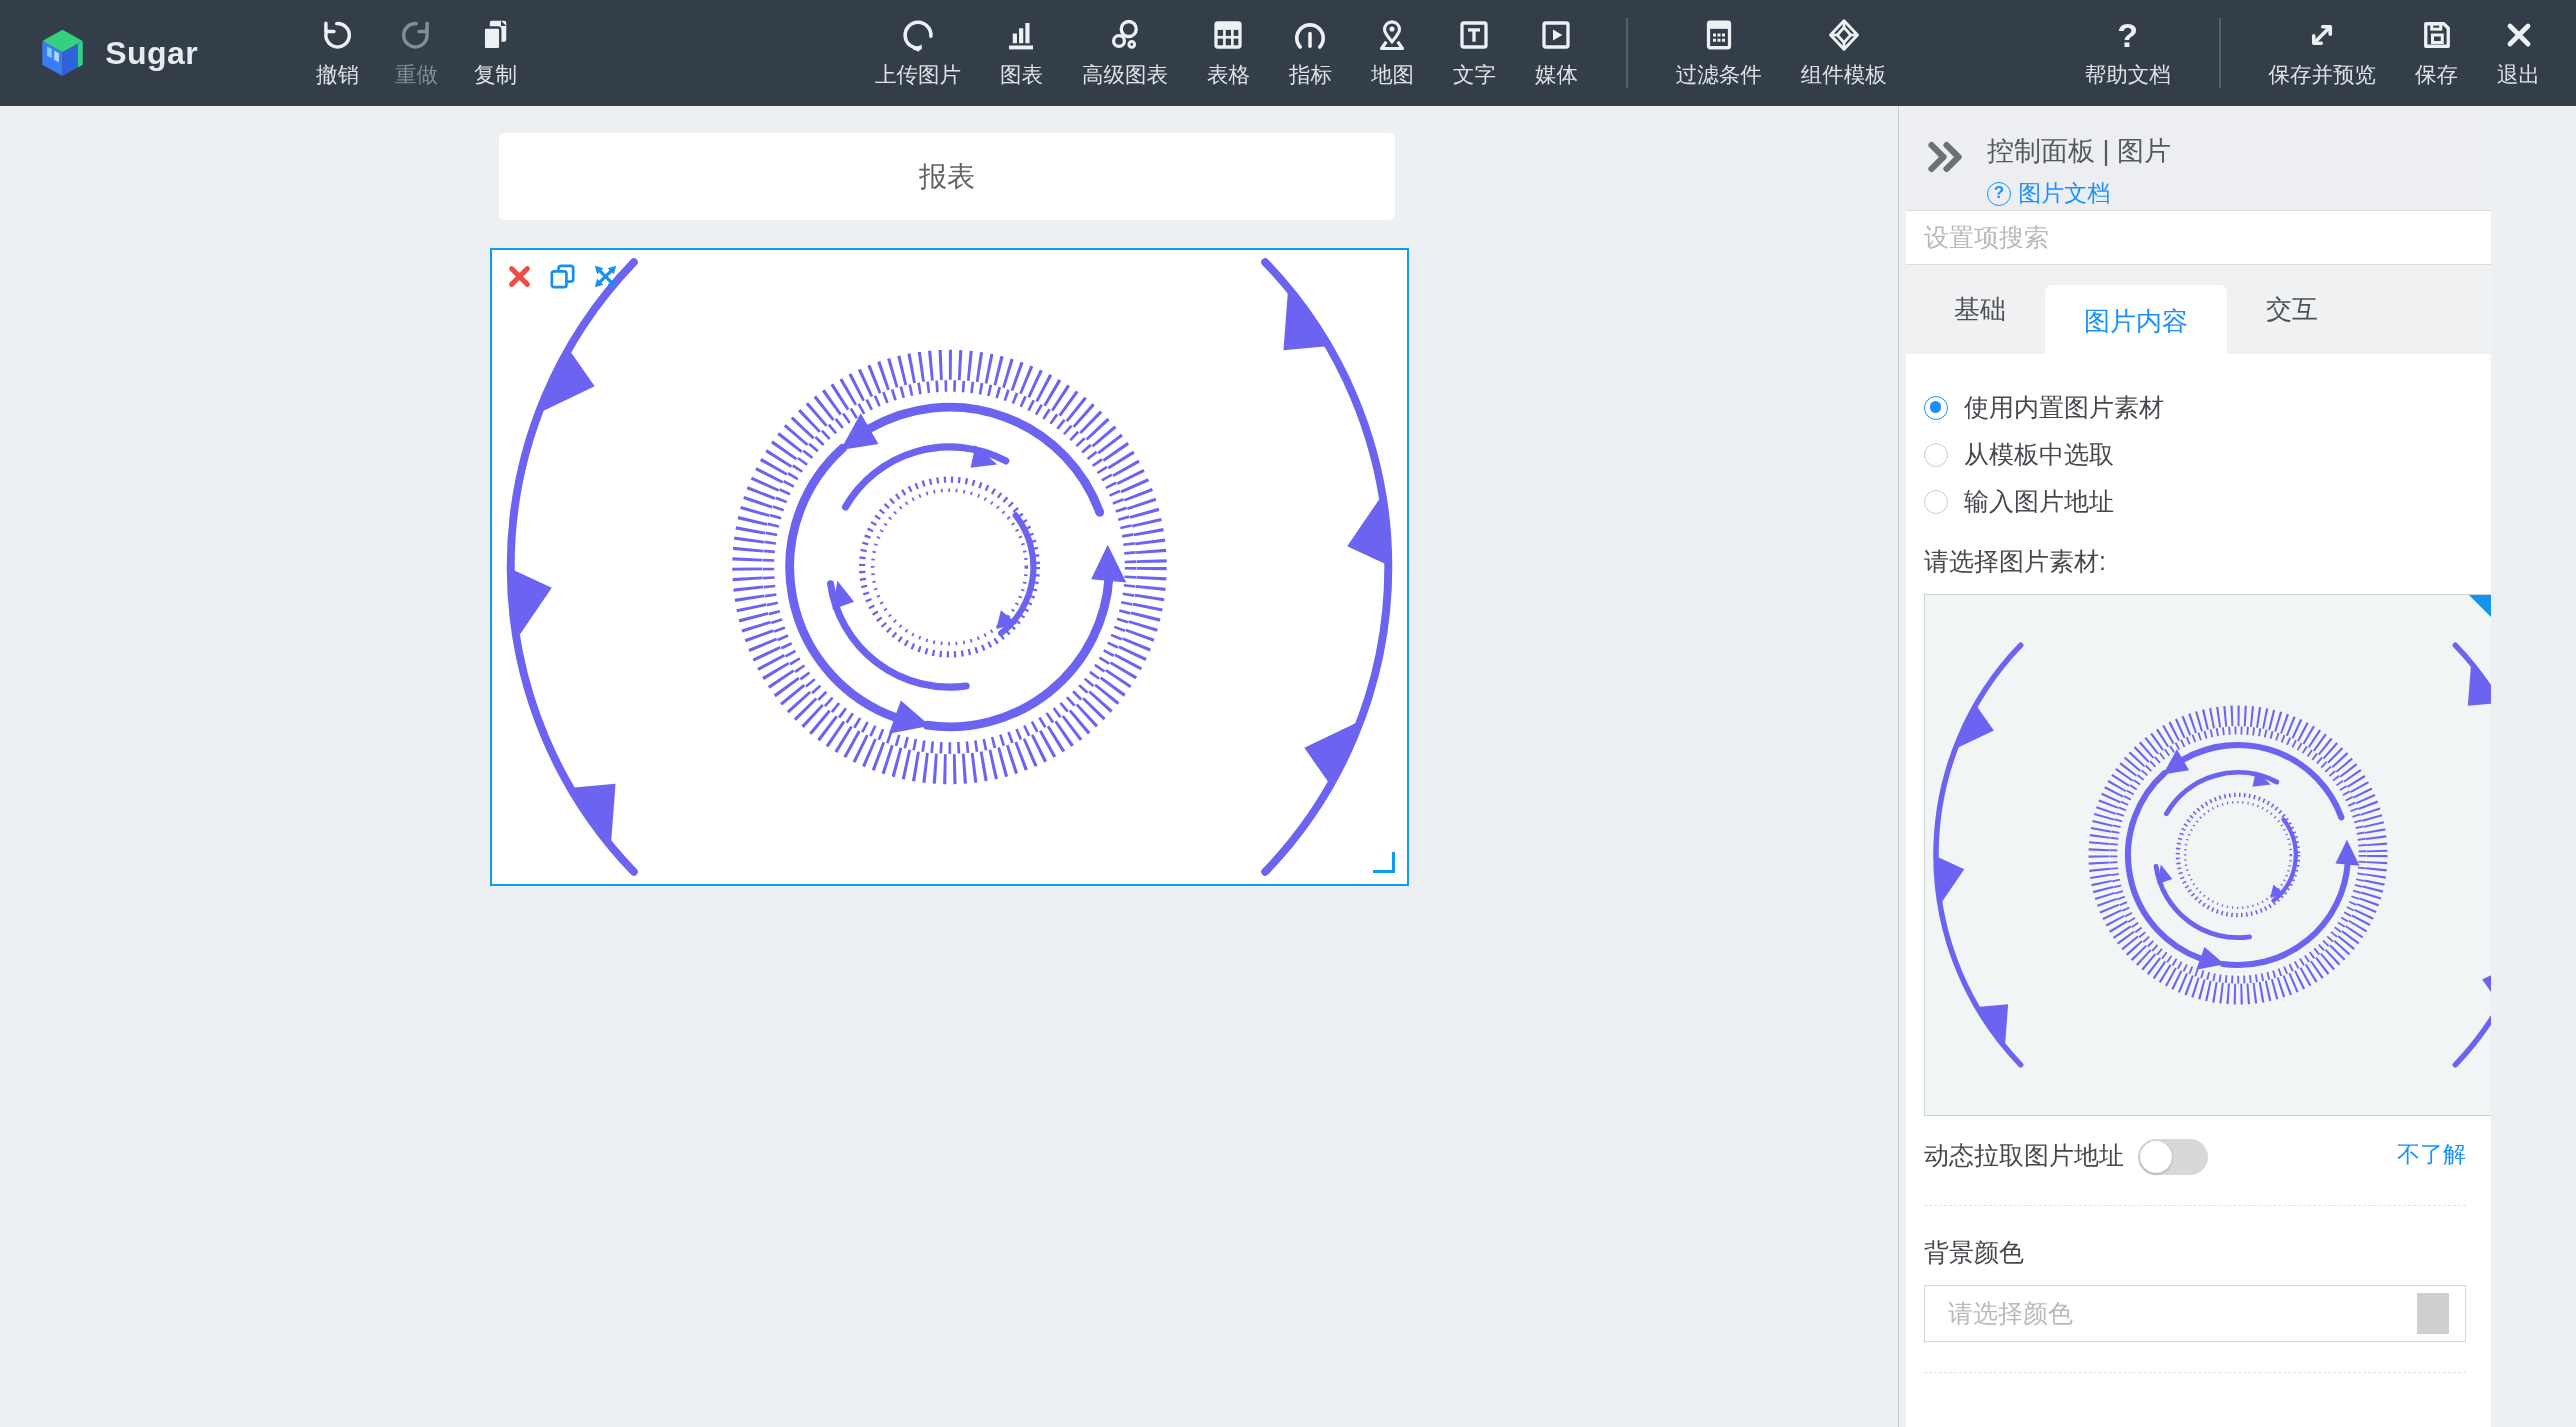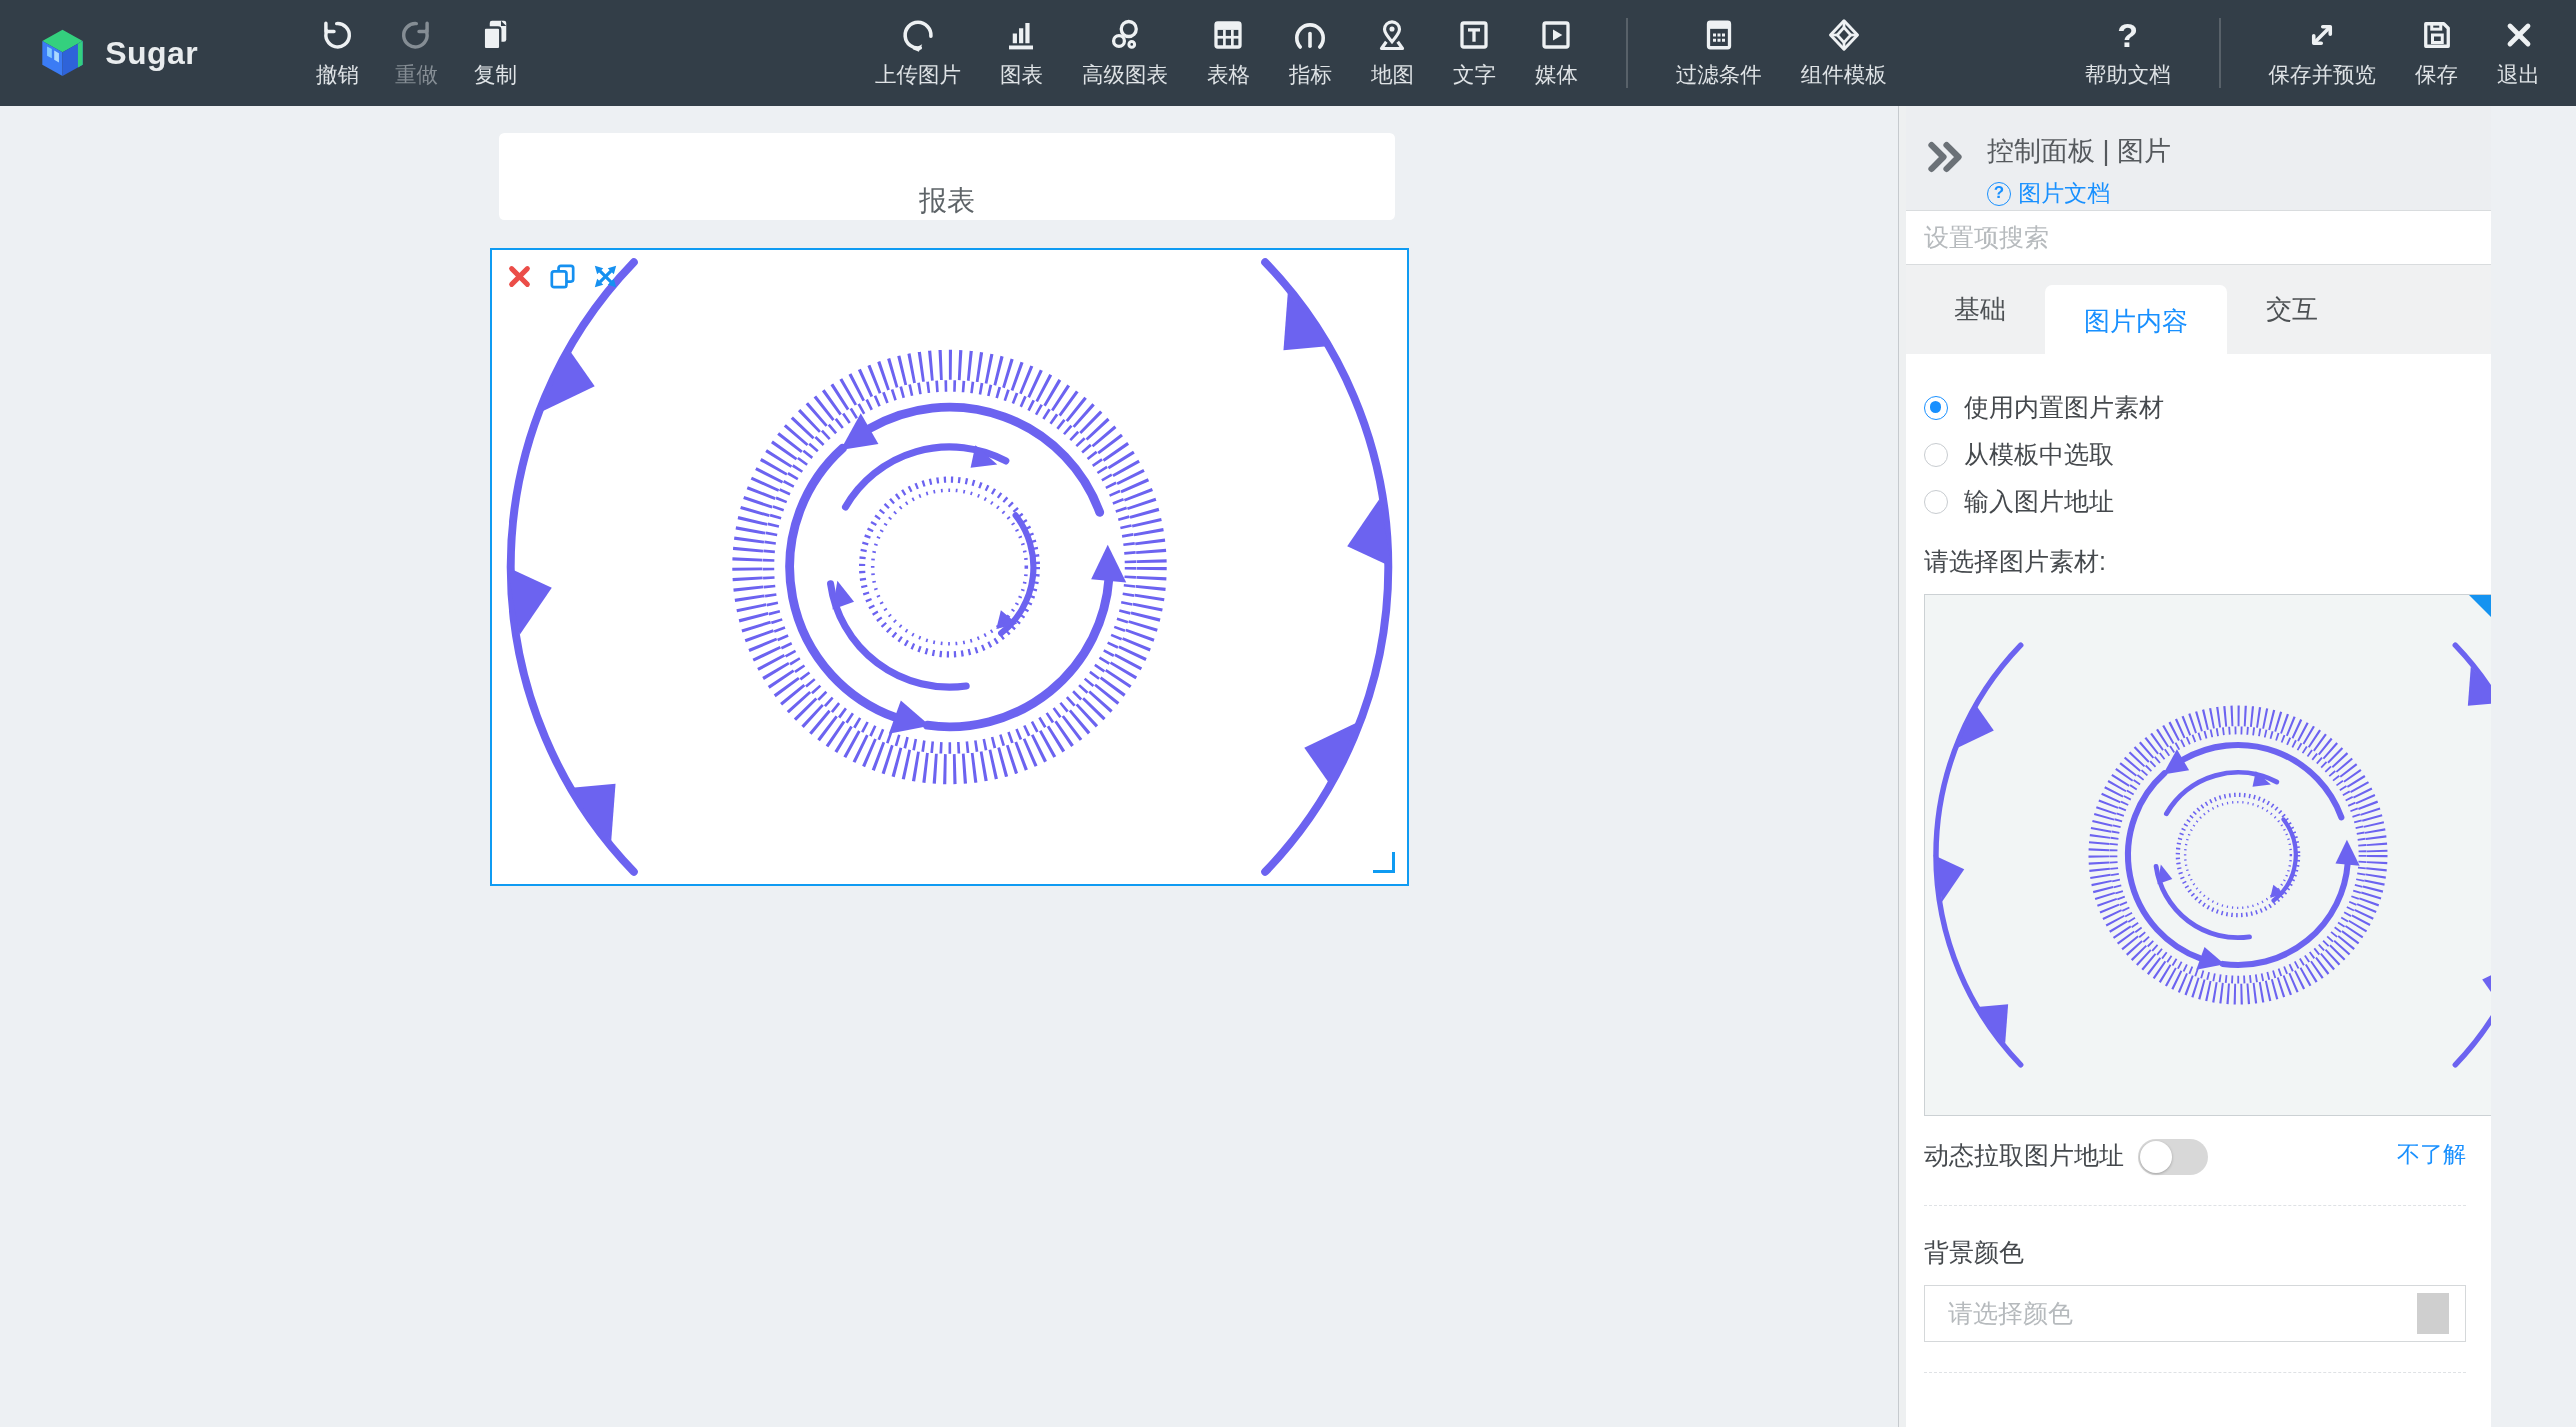--- a/index.html
+++ b/index.html
@@ -22,21 +22,21 @@
   .edit { margin-left:118px; gap:36px;justify-content:space-between; }
   .insert { margin-left:358px; gap:39px; }
   .right { margin-left:auto; margin-right:36px; gap:39px; }
   .vdiv { width:1.8px; height:70px; background:#586169; margin:0 9px; align-self:center; }
   .glyph-icon { font-size:34px; font-weight:bold; line-height:36px; height:36px; }
 
   
   .canvas { position:absolute; left:0; top:106px; width:1898px; height:1322px;
     background:#edf0f3; }
   .report-titlebar { position:absolute; left:499px; top:27px; width:896px; height:87px;
-    background:#ffffff; border-radius:5.4px; display:flex; align-items:flex-end;
+    background:#ffffff; border-radius:5.4px; display:flex; align-items:center;
     justify-content:center; }
   .report-titlebar span { font-size:28px; color:#5d6367; }
   .component { position:absolute; left:490px; top:142px; width:919px; height:638px;
     background:#ffffff; border:2.7px solid var(--c-selection,#0f9bf2); }
   .decor { position:absolute; inset:0; width:100%; height:100%; }
   .sel-controls { position:absolute; left:14.3px; top:12.5px; display:flex; gap:16px; }
   .sel-controls svg { width:27px; height:27px; cursor:pointer; }
   .resize-handle { position:absolute; right:12.5px; bottom:10.7px; width:21.5px; height:21.5px;
     border-right:3.6px solid var(--c-selection,#0f9bf2);
     border-bottom:3.6px solid var(--c-selection,#0f9bf2); cursor:nwse-resize; }

